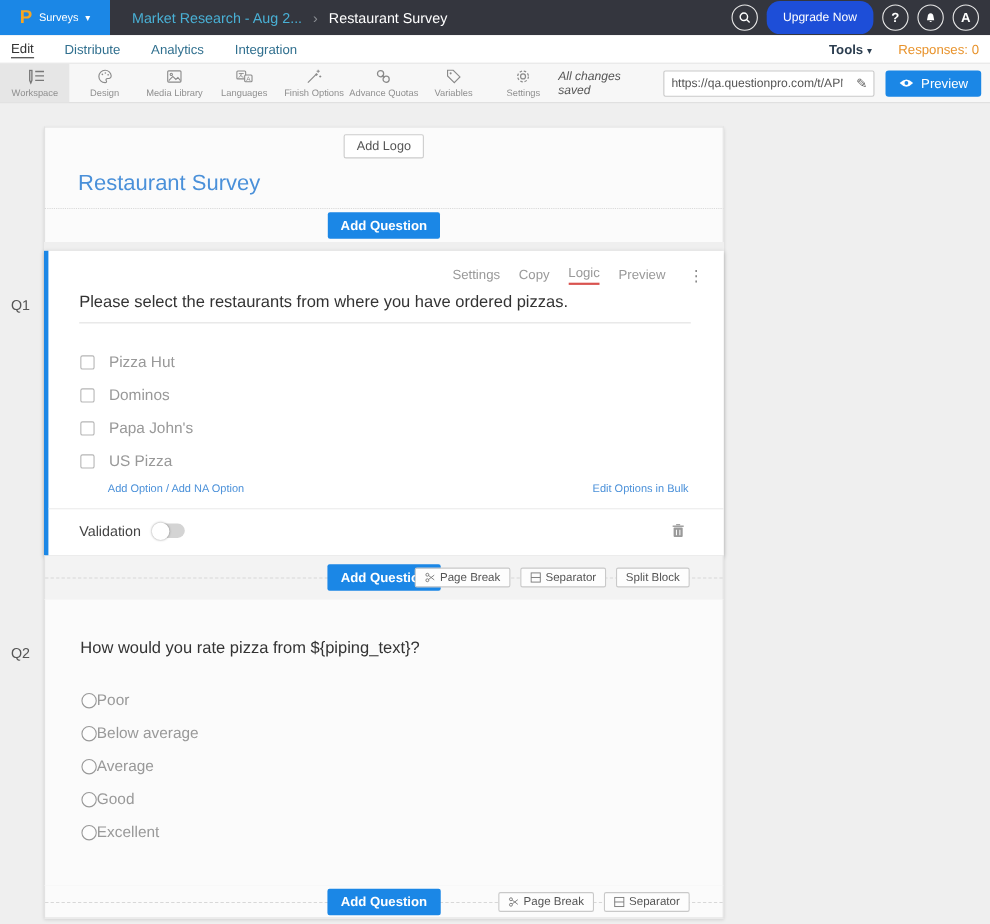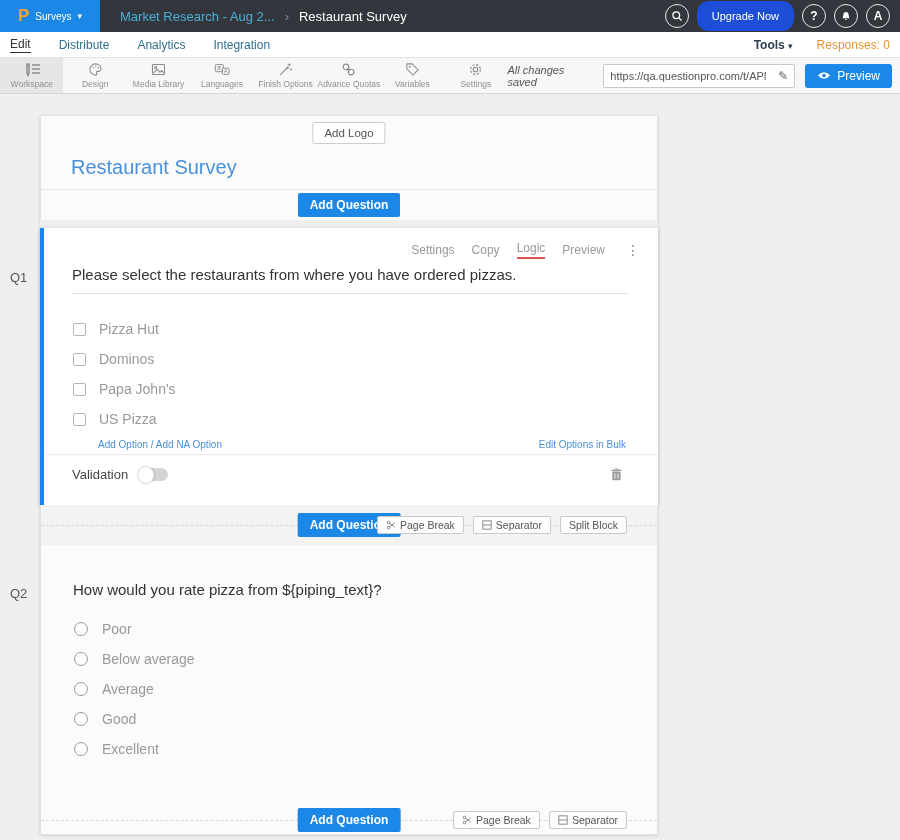--- a/index.html
+++ b/index.html
@@ -62,38 +62,38 @@
   .qtool span { cursor:pointer; }
   .qtool .logic { border-bottom:2px solid #d9534f; padding-bottom:2px; }
   .kebab { font-size:14px; color:#888; margin-left:4px; }
   .qtext { margin:7px 30px 0 28px; font-size:15px; color:#333; padding-bottom:10px; border-bottom:1px solid #e0e0e0; cursor:text; }
   .opts { margin:20px 0 0 29px; }
   .opt { height:30px; display:flex; align-items:center; gap:13px; }
   .cbox { width:13px; height:13px; border:1px solid #b5b5b5; border-radius:2px; background:#fff; cursor:pointer; }
   .opt-label { font-size:14px; color:#999; cursor:text; }
   .addopt-row { display:flex; justify-content:space-between; margin:5px 32px 0 54px; font-size:10px; }
   .addopt-row .lnk { color:#4a90d9; cursor:pointer; }
-  .validation-row { margin-top:4px; border-top:1px solid #ececec; height:40px; display:flex; align-items:center; padding-left:28px; }
+  .validation-row { margin-top:12px; border-top:1px solid #ececec; height:40px; display:flex; align-items:center; padding-left:28px; }
   .validation-label { font-size:13px; color:#444; }
   .toggle { width:28px; height:13px; background:#d4d4d4; border-radius:7px; margin-left:12px; position:relative; cursor:pointer; }
   .knob { width:16px; height:16px; background:#fff; border-radius:50%; position:absolute; left:-2px; top:-1.5px; box-shadow:0 0 2px rgba(0,0,0,0.45); }
   .trash { margin-left:auto; margin-right:36px; cursor:pointer; line-height:0; }
 
   
   .insert-strip { position:relative; height:40px; background:#f3f3f3; border-left:1px solid #e2e2e2; border-right:1px solid #e2e2e2; }
   .insert-strip::before, .bottom-strip::before { content:""; position:absolute; left:0; right:0; top:50%; border-top:1px dashed #d8d8d8; }
   .strip-center { position:absolute; left:50%; top:50%; transform:translate(-50%,-50%); }
   .strip-right { position:absolute; right:30px; top:50%; transform:translateY(-50%); display:flex; gap:9px; }
   .mini-btn { background:#fdfdfd; border:1px solid #c9c9c9; border-radius:2px; font-size:10.5px; color:#555; padding:2px 8px; display:flex; align-items:center; gap:4px; cursor:pointer; font-family:inherit; position:relative; }
 
   
   .q2-section { position:relative; height:260px; background:#fbfbfb; border-left:1px solid #e2e2e2; border-right:1px solid #e2e2e2; }
   .qtext2 { padding:36px 30px 0 32px; font-size:15px; color:#333; cursor:text; }
   .opts2 { margin:16px 0 0 33px; }
-  .ropt { height:30px; display:flex; align-items:center; gap:14px; }
+  .ropt { height:30px; display:flex; align-items:flex-end; }
   .radio { width:14px; height:14px; border:1px solid #999; border-radius:50%; background:#fdfdfd; cursor:pointer; }
 
   .bottom-strip { position:relative; height:30px; background:#fbfbfb; border:1px solid #e2e2e2; border-top:none; }
 </style>
 </head>
 <body>
 
 <div id="page">
 
   <header class="topbar">

